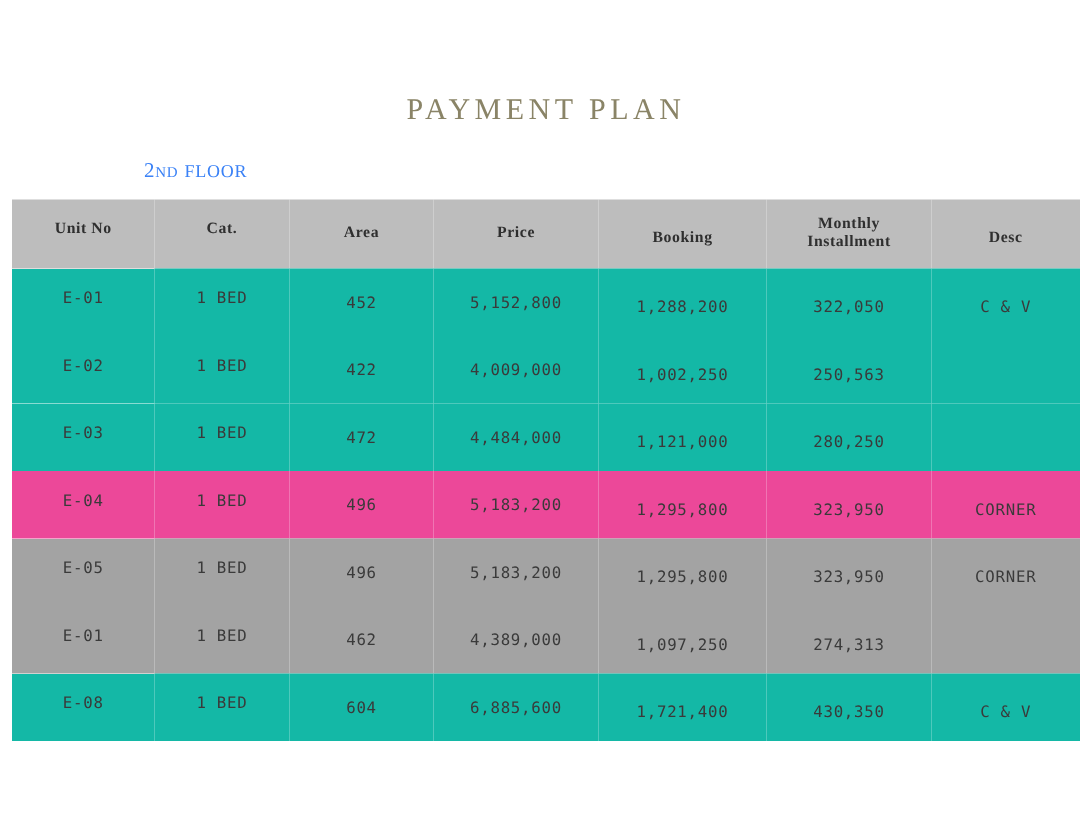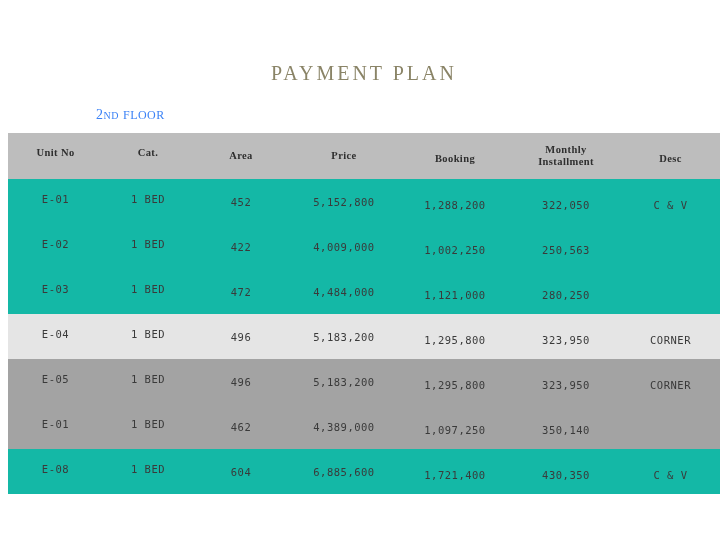--- a/index.html
+++ b/index.html
@@ -70,21 +70,21 @@
     letter-spacing: 0.5px;
     border: none;
   }
   tbody tr.pink td {
     background: #14b8a6;
   }
   tbody tr.grey td {
     background: #a3a3a3;
   }
   tbody tr.white td {
-    background: #e5e5e5;
+    background: #ec4899;
   }
   
   td.c0 { transform: translateY(0px); }
   td.c1 { }
   td.c2 { }
   td.c3 { }
   td.c4 { }
   td.c5 { }
   td.c6 { }
   .cell-inner { display: block; }
@@ -274,21 +274,21 @@
         <td class="c2">
             <span class="cell-inner">462</span>
           </td>
         <td class="c3">
             <span class="cell-inner">4,389,000</span>
           </td>
         <td class="c4">
             <span class="cell-inner shift-dn">1,097,250</span>
           </td>
         <td class="c5">
-            <span class="cell-inner shift-dn">350,140</span>
+            <span class="cell-inner shift-dn">274,313</span>
           </td>
         <td class="c6">
             <span class="cell-inner shift-dn"></span>
           </td>
       </tr>
       <tr class="pink">
         <td class="c0">
             <span class="cell-inner shift-up">E-08</span>
           </td>
         <td class="c1">

